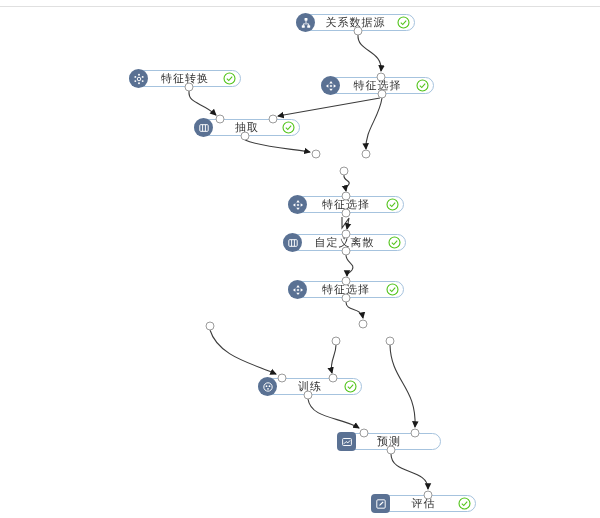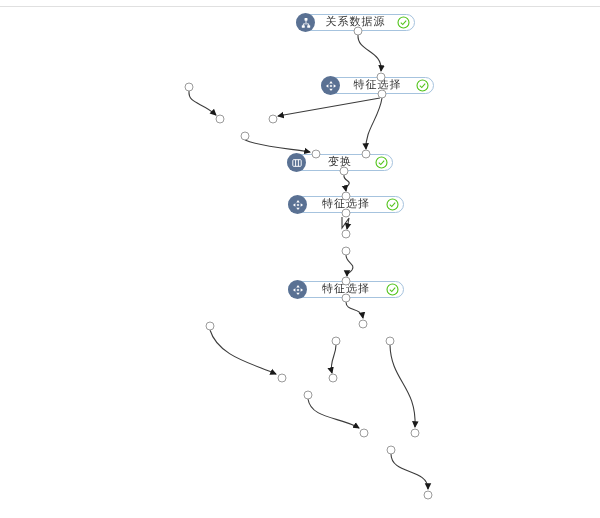--- a/index.html
+++ b/index.html
@@ -1,19 +1,19 @@
 <!DOCTYPE html>
 <html><head>
 <meta charset="utf-8">
 <style>
   html,body{margin:0;padding:0;background:#fff;}
   #canvas{
     position:relative;width:600px;height:518px;overflow:hidden;
     background:#ffffff;
-    font-family:Liberation Mono, monospace;
+    font-family:Liberation Serif, serif;
   }
   .top-divider{position:absolute;left:0;top:6px;width:600px;height:1px;background:#e0e0e0;}
   .node{
     position:absolute;height:17px;box-sizing:border-box;
     background:#fff;border:1px solid #a6c3de;border-radius:9px;
     display:flex;align-items:center;justify-content:center;
   }
   .node .label{
     font-size:11px;line-height:15px;color:#333;white-space:nowrap;
     letter-spacing:1px;
@@ -51,76 +51,113 @@
     </span>
     <span class="label">关系数据源</span>
     <span class="check">
       <svg viewBox="0 0 14 14">
           <circle cx="7" cy="7" r="5.9" fill="none" stroke="#52c41a" stroke-width="1.2"></circle>
           <path d="M4.1 7.2 L6.2 9.2 L9.9 4.9" fill="none" stroke="#52c41a" stroke-width="1.2"></path>
         </svg>
     </span>
   </div>
 
+  <div class="node" style="left:129px;top:70px;width:112px">
+    <span class="icon">
+      <svg viewBox="0 0 16 16">
+          <circle cx="8" cy="8" r="2" fill="none" stroke="#fff" stroke-width="1.1"></circle>
+          <g fill="#fff">
+            <circle cx="8" cy="3.2" r="1.1"></circle>
+            <circle cx="12.2" cy="5.6" r="1.1"></circle>
+            <circle cx="12.2" cy="10.4" r="1.1"></circle>
+            <circle cx="8" cy="12.8" r="1.1"></circle>
+            <circle cx="3.8" cy="10.4" r="1.1"></circle>
+            <circle cx="3.8" cy="5.6" r="1.1"></circle>
+          </g>
+        </svg>
+    </span>
+    <span class="label">特征转换</span>
+    <span class="check">
+      <svg viewBox="0 0 14 14">
+          <circle cx="7" cy="7" r="5.9" fill="none" stroke="#52c41a" stroke-width="1.2"></circle>
+          <path d="M4.1 7.2 L6.2 9.2 L9.9 4.9" fill="none" stroke="#52c41a" stroke-width="1.2"></path>
+        </svg>
+    </span>
+  </div>
 
   <div class="node" style="left:321px;top:77px;width:113px">
     <span class="icon">
       <svg viewBox="0 0 16 16" fill="#fff">
           <path d="M8 2.2 L10 5 H6 Z"></path>
           <path d="M8 13.8 L6 11 H10 Z"></path>
           <path d="M2.2 8 L5 6 V10 Z"></path>
           <path d="M13.8 8 L11 10 V6 Z"></path>
           <rect x="6.9" y="6.9" width="2.2" height="2.2" transform="rotate(45 8 8)"></rect>
         </svg>
     </span>
     <span class="label">特征选择</span>
     <span class="check">
       <svg viewBox="0 0 14 14">
           <circle cx="7" cy="7" r="5.9" fill="none" stroke="#52c41a" stroke-width="1.2"></circle>
           <path d="M4.1 7.2 L6.2 9.2 L9.9 4.9" fill="none" stroke="#52c41a" stroke-width="1.2"></path>
         </svg>
     </span>
   </div>
 
-
-  <div class="node" style="left:287px;top:154px;width:106px">
+  <div class="node" style="left:194px;top:119px;width:106px">
     <span class="icon">
       <svg viewBox="0 0 16 16">
           <rect x="3.2" y="4.2" width="9.6" height="7.6" rx="1" fill="none" stroke="#fff" stroke-width="1.1"></rect>
           <path d="M6.4 4.2 V11.8 M9.6 4.2 V11.8" stroke="#fff" stroke-width="1.1"></path>
         </svg>
     </span>
-    <span class="label">变换</span>
-    <span class="check">
-      <svg viewBox="0 0 14 14">
-          <circle cx="7" cy="7" r="5.9" fill="none" stroke="#52c41a" stroke-width="1.2"></circle>
-          <path d="M4.1 7.2 L6.2 9.2 L9.9 4.9" fill="none" stroke="#52c41a" stroke-width="1.2"></path>
-        </svg>
-    </span>
-  </div>
+    <span class="label">抽取</span>
+    <span class="check">
+      <svg viewBox="0 0 14 14">
+          <circle cx="7" cy="7" r="5.9" fill="none" stroke="#52c41a" stroke-width="1.2"></circle>
+          <path d="M4.1 7.2 L6.2 9.2 L9.9 4.9" fill="none" stroke="#52c41a" stroke-width="1.2"></path>
+        </svg>
+    </span>
+  </div>
+
 
   <div class="node" style="left:288px;top:196px;width:116px">
     <span class="icon">
       <svg viewBox="0 0 16 16" fill="#fff">
           <path d="M8 2.2 L10 5 H6 Z"></path>
           <path d="M8 13.8 L6 11 H10 Z"></path>
           <path d="M2.2 8 L5 6 V10 Z"></path>
           <path d="M13.8 8 L11 10 V6 Z"></path>
           <rect x="6.9" y="6.9" width="2.2" height="2.2" transform="rotate(45 8 8)"></rect>
         </svg>
     </span>
     <span class="label">特征选择</span>
     <span class="check">
       <svg viewBox="0 0 14 14">
           <circle cx="7" cy="7" r="5.9" fill="none" stroke="#52c41a" stroke-width="1.2"></circle>
           <path d="M4.1 7.2 L6.2 9.2 L9.9 4.9" fill="none" stroke="#52c41a" stroke-width="1.2"></path>
         </svg>
     </span>
   </div>
 
+  <div class="node" style="left:283px;top:234px;width:123px">
+    <span class="icon">
+      <svg viewBox="0 0 16 16">
+          <rect x="3.2" y="4.2" width="9.6" height="7.6" rx="1" fill="none" stroke="#fff" stroke-width="1.1"></rect>
+          <path d="M6.4 4.2 V11.8 M9.6 4.2 V11.8" stroke="#fff" stroke-width="1.1"></path>
+        </svg>
+    </span>
+    <span class="label">自定义离散</span>
+    <span class="check">
+      <svg viewBox="0 0 14 14">
+          <circle cx="7" cy="7" r="5.9" fill="none" stroke="#52c41a" stroke-width="1.2"></circle>
+          <path d="M4.1 7.2 L6.2 9.2 L9.9 4.9" fill="none" stroke="#52c41a" stroke-width="1.2"></path>
+        </svg>
+    </span>
+  </div>
 
   <div class="node" style="left:288px;top:281px;width:116px">
     <span class="icon">
       <svg viewBox="0 0 16 16" fill="#fff">
           <path d="M8 2.2 L10 5 H6 Z"></path>
           <path d="M8 13.8 L6 11 H10 Z"></path>
           <path d="M2.2 8 L5 6 V10 Z"></path>
           <path d="M13.8 8 L11 10 V6 Z"></path>
           <rect x="6.9" y="6.9" width="2.2" height="2.2" transform="rotate(45 8 8)"></rect>
         </svg>
@@ -129,22 +166,63 @@
     <span class="check">
       <svg viewBox="0 0 14 14">
           <circle cx="7" cy="7" r="5.9" fill="none" stroke="#52c41a" stroke-width="1.2"></circle>
           <path d="M4.1 7.2 L6.2 9.2 L9.9 4.9" fill="none" stroke="#52c41a" stroke-width="1.2"></path>
         </svg>
     </span>
   </div>
 
 
 
-
-
+  <div class="node" style="left:258px;top:378px;width:104px">
+    <span class="icon">
+      <svg viewBox="0 0 16 16">
+          <circle cx="8" cy="8" r="4.8" fill="none" stroke="#fff" stroke-width="1.1"></circle>
+          <circle cx="6.3" cy="7" r="1" fill="#fff"></circle>
+          <circle cx="9.7" cy="7" r="1" fill="#fff"></circle>
+          <circle cx="8" cy="10" r="1" fill="#fff"></circle>
+        </svg>
+    </span>
+    <span class="label">训练</span>
+    <span class="check">
+      <svg viewBox="0 0 14 14">
+          <circle cx="7" cy="7" r="5.9" fill="none" stroke="#52c41a" stroke-width="1.2"></circle>
+          <path d="M4.1 7.2 L6.2 9.2 L9.9 4.9" fill="none" stroke="#52c41a" stroke-width="1.2"></path>
+        </svg>
+    </span>
+  </div>
+
+  <div class="node" style="left:337px;top:433px;width:104px">
+    <span class="icon square">
+      <svg viewBox="0 0 16 16">
+          <rect x="3" y="4" width="10" height="8" rx="1" fill="none" stroke="#fff" stroke-width="1.1"></rect>
+          <path d="M4.5 10 L7 7.5 L9 9 L11.5 6.2" fill="none" stroke="#fff" stroke-width="1.1"></path>
+        </svg>
+    </span>
+    <span class="label">预测</span>
+  </div>
+
+  <div class="node" style="left:371px;top:495px;width:105px">
+    <span class="icon square">
+      <svg viewBox="0 0 16 16">
+          <rect x="3.2" y="3.2" width="9.6" height="9.6" rx="1.2" fill="none" stroke="#fff" stroke-width="1.1"></rect>
+          <path d="M6 10.2 L6.6 8.4 L10 5 L11 6 L7.6 9.4 Z" fill="#fff"></path>
+        </svg>
+    </span>
+    <span class="label">评估</span>
+    <span class="check">
+      <svg viewBox="0 0 14 14">
+          <circle cx="7" cy="7" r="5.9" fill="none" stroke="#52c41a" stroke-width="1.2"></circle>
+          <path d="M4.1 7.2 L6.2 9.2 L9.9 4.9" fill="none" stroke="#52c41a" stroke-width="1.2"></path>
+        </svg>
+    </span>
+  </div>
 
   <svg id="wires" width="600" height="518">
     <defs>
       <marker id="arrow" viewBox="0 0 8 8" refX="6" refY="4" markerWidth="7" markerHeight="7" orient="auto">
         <path d="M0 0.6 L7 4 L0 7.4 Z" fill="#1a1a1a"></path>
       </marker>
     </defs>
     <g>
       <path class="edge" marker-end="url(#arrow)" d="M358 35 C357 52 383 50 381 71"></path>
       <path class="edge" marker-end="url(#arrow)" d="M189 91 C188 104 202 102 216 115"></path>

